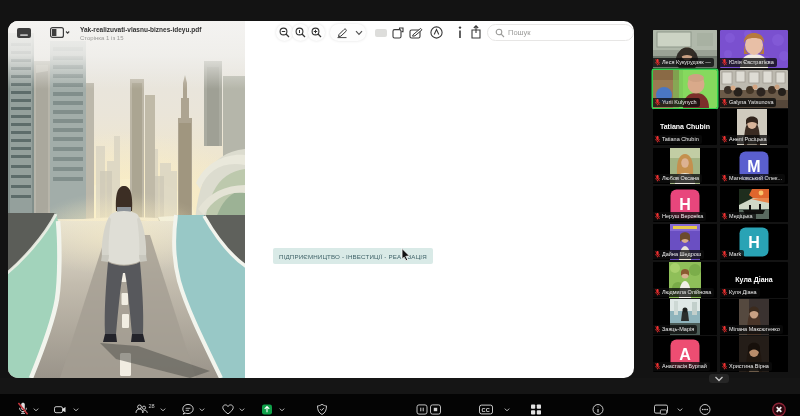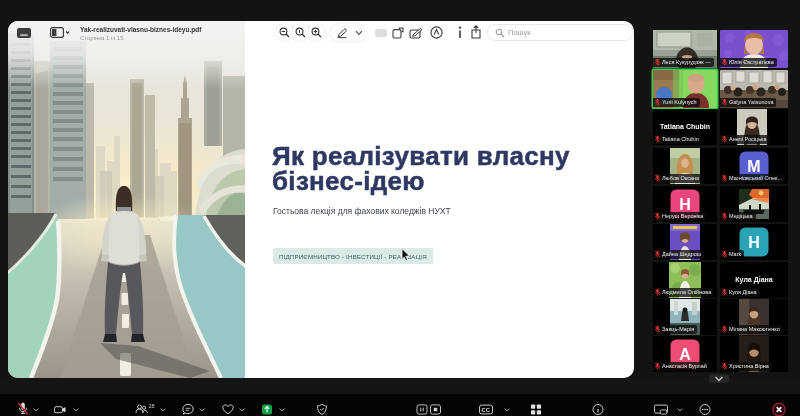--- a/index.html
+++ b/index.html
@@ -256,22 +256,20 @@
         <path d="M2 5 L10 5 L10 13 L2 13 Z M2 5 L2 13 M6 1 L6 8 M3.8 3 L6 .8 L8.2 3" fill="none" stroke="#3a3a3a" stroke-width="1.1"></path>
       </svg>
     <div id="searchpill"></div>
     <svg class="abs" style="left:487px;top:7px" width="10" height="10" viewBox="0 0 10 10">
         <circle cx="4" cy="4" r="2.8" fill="none" stroke="#9b9b99" stroke-width="1.1"></circle>
         <path d="M6.2 6.2 L9 9" stroke="#9b9b99" stroke-width="1.1"></path>
       </svg>
     <div class="abs" style="left:500px;top:7px;font-size:7.5px;color:#9b9b99">Пошук</div>
     <div id="wtitle">Yak-realizuvati-vlasnu-biznes-ideyu.pdf</div>
     <div id="wsub">Сторінка 1 із 15</div>
-    <div id="h1">Як реалізувати власну бізнес-ідею</div>
-    <div id="sub">Гостьова лекція для фахових коледжів НУХТ</div>
     <svg class="abs" style="left:393px;top:227px;z-index:9" width="10" height="13" viewBox="0 0 10 13">
         <path d="M1 0.5 L8.5 8 L4.8 8.3 L6.8 12 L5 12.8 L3.2 9.2 L1 11.2 Z" fill="#111" stroke="#fff" stroke-width=".8"></path>
       </svg>
     <div id="badge">ПІДПРИЄМНИЦТВО - ІНВЕСТИЦІЇ - РЕАЛІЗАЦІЯ</div>
   </div>
   <div id="sidebar">
   <div class="tile" style="left:653px;top:30px;width:64px;height:38px;"><svg width="64" height="38" viewBox="0 0 64 38">
           <rect width="64" height="38" fill="#9aa295"></rect>
           <rect x="0" y="0" width="64" height="20" fill="#b0b8aa"></rect>
           <rect x="4" y="2" width="34" height="15" fill="#ccd3c4" stroke="#8e978a" stroke-width="1"></rect>

